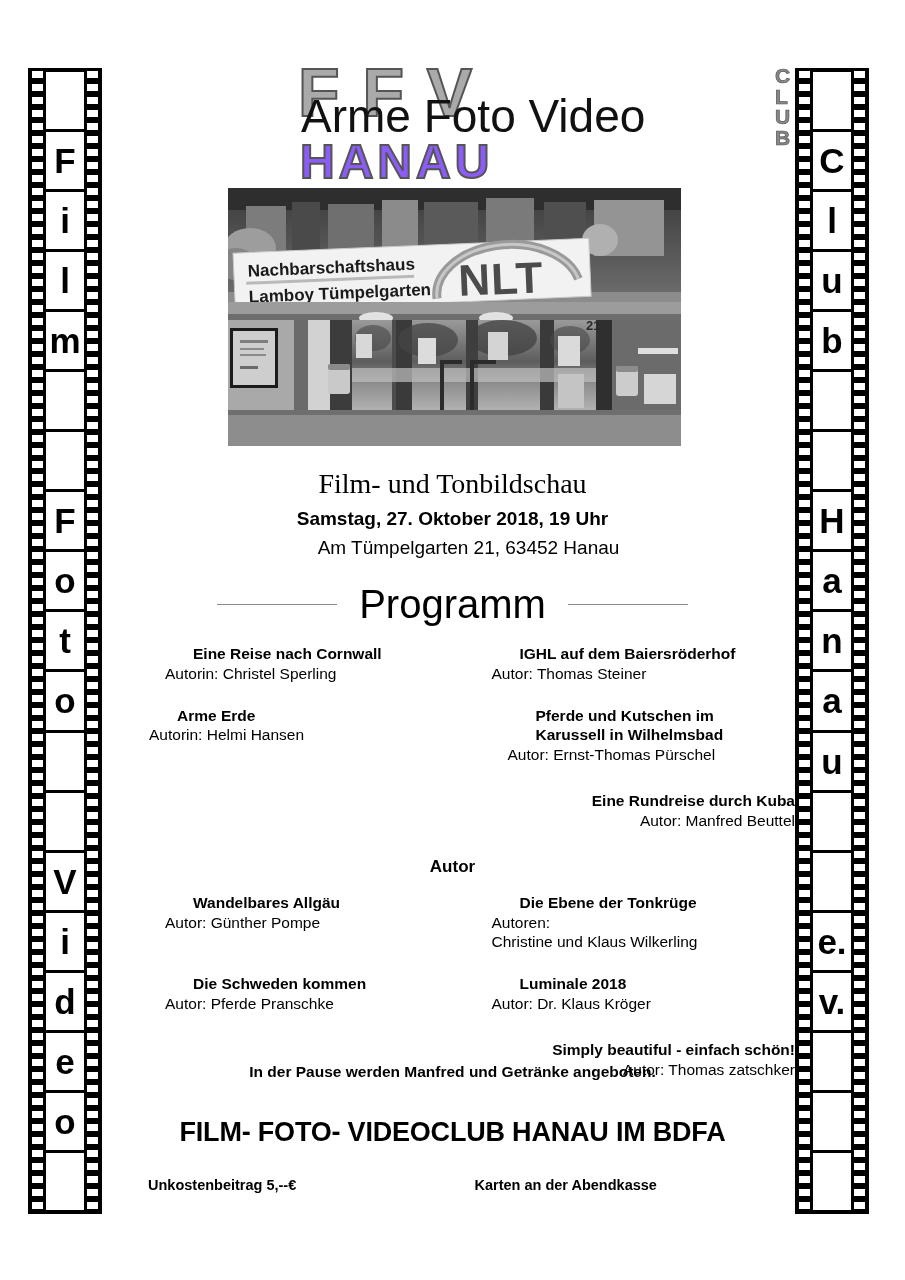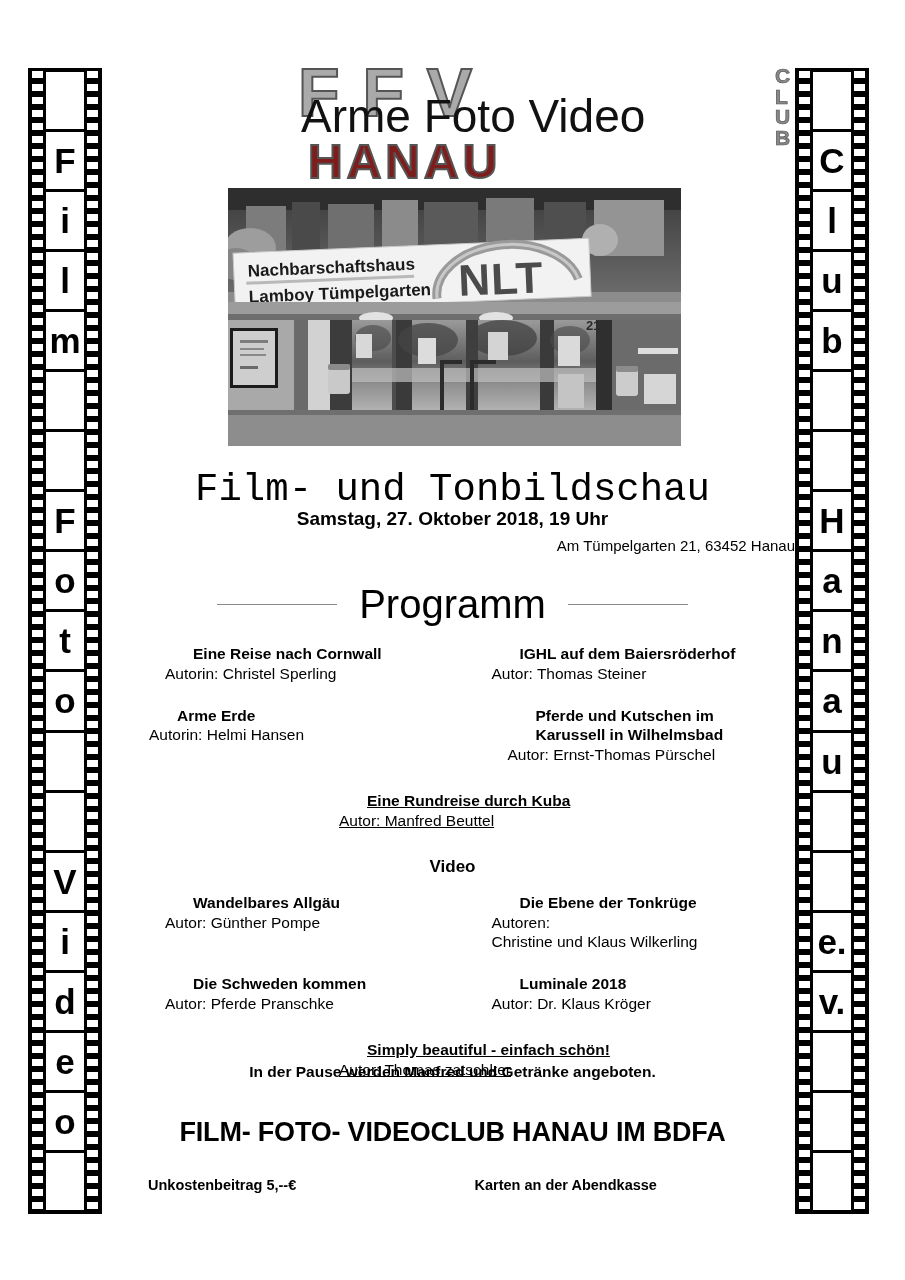--- a/index.html
+++ b/index.html
@@ -119,25 +119,24 @@
     white-space: pre;
   }
   .hanau-row {
     position: absolute;
     left: 2px;
     top: 80px;
     font-size: 48px;
     font-weight: bold;
     letter-spacing: 4px;
     line-height: 1;
-    color: #7f1d1d;
+    color: #8b5cf6;
     -webkit-text-stroke: 2px #555555;
     font-family: "Liberation Sans", sans-serif;
     white-space: pre;
-    margin-left: 8px;
   }
   .club-col {
     position: absolute;
     left: 477px;
     top: 8px;
     display: flex;
     flex-direction: column;
     line-height: 0.98;
   }
   .club-col span {
@@ -158,39 +157,39 @@
     overflow: hidden;
     background: #8c8c8c;
   }
 
   
   .title-main {
     position: absolute;
     left: 0; top: 468px;
     width: 685px;
     text-align: center;
-    font-size: 39px;
+    font-size: 28px;
     line-height: 1.15;
-    font-family: Liberation Mono, monospace;
+    font-family: Liberation Serif, serif;
   }
   .title-date {
     position: absolute;
     left: 0; top: 508px;
     width: 685px;
     text-align: center;
     font-size: 19px;
     font-weight: bold;
     font-family: "Liberation Sans", sans-serif;
   }
   .title-addr {
     position: absolute;
-    left: 0; top: 537px;
-    width: 685px;
-    text-align: right;
-    font-size: 15px;
+    left: 16px; top: 537px;
+    width: 685px;
+    text-align: center;
+    font-size: 19px;
     font-family: "Liberation Sans", sans-serif;
   }
 
   .programm-wrap {
     position: absolute;
     left: 0; top: 582px;
     width: 685px;
     display: flex;
     align-items: center;
     justify-content: center;
@@ -231,23 +230,22 @@
     font-family: "Liberation Sans", sans-serif;
     margin-left: 45px;
   }
   .item-author {
     font-size: 15.5px;
     line-height: 1.28;
     font-family: "Liberation Sans", sans-serif;
     margin-left: 17px;
   }
   .prog-center {
-    text-align: left;
+    text-align: right;
     padding-left: 212px;
-    text-decoration: underline;
   }
   .pause-label {
     text-align: center;
     font-size: 17px;
     font-weight: bold;
     font-family: "Liberation Sans", sans-serif;
   }
 
   .sp-16 { height: 16px; }
   .sp-22 { height: 22px; }
@@ -498,21 +496,21 @@
 
     <div class="sp-26"></div>
 
     <div class="prog-center">
       <div class="item-title">Eine Rundreise durch Kuba</div>
       <div class="item-author">Autor: Manfred Beuttel</div>
     </div>
 
     <div class="sp-26"></div>
 
-    <div class="pause-label">Video</div>
+    <div class="pause-label">Autor</div>
 
     <div class="sp-16"></div>
 
     <div class="prog-row">
       <div class="prog-col left">
         <div class="item-title">Wandelbares Allgäu</div>
         <div class="item-author">Autor: Günther Pompe</div>
       </div>
       <div class="prog-col right">
         <div class="item-title">Die Ebene der Tonkrüge</div>

